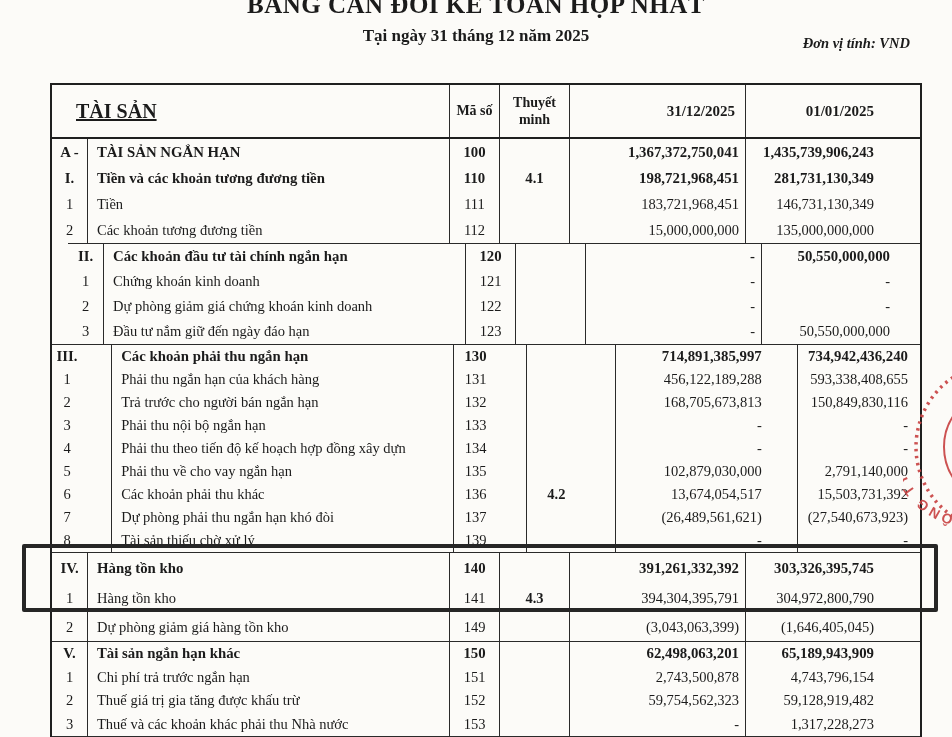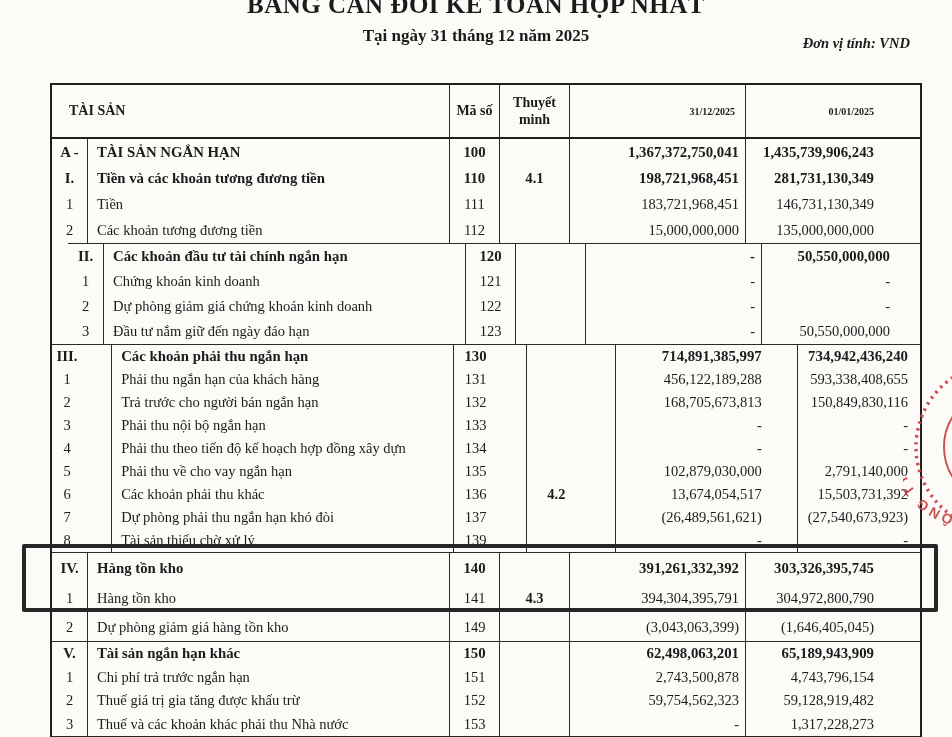--- a/index.html
+++ b/index.html
@@ -31,26 +31,26 @@
   }
   .thead{display:flex;height:52px;border-bottom:2px solid #1f1f1f;}
   .cell{box-sizing:border-box;}
   .bl{border-left:1.5px solid #2a2a2a;}
   .c-no{width:35px;text-align:center;}
   .c-label{width:362px;padding-left:9px;overflow:hidden;white-space:nowrap;}
   .c-code{width:50px;text-align:center;}
   .c-note{width:70px;text-align:left;font-weight:bold;}
   .c-v1{width:176px;text-align:right;padding-right:6px;overflow:hidden;}
   .c-v2{width:141px;text-align:right;padding-right:12px;overflow:hidden;}
-  .h-assets{width:397px;display:flex;align-items:center;padding-left:17px;
-    font-size:14px;font-weight:bold;}
+  .h-assets{width:397px;display:flex;align-items:center;padding-left:24px;
+    font-size:20px;font-weight:bold;text-decoration:underline;}
   .h-sm{display:flex;align-items:center;justify-content:center;text-align:center;
     font-size:14px;font-weight:bold;line-height:1.25;}
   .h-date{display:flex;align-items:center;justify-content:flex-end;
-    font-size:10px;font-weight:bold;}
+    font-size:15px;font-weight:bold;}
   .h-date.c-v1{padding-right:10px;}
   .row{display:flex;font-size:14.5px;}
   .row>.cell{display:flex;align-items:center;}
   .row>.c-no{justify-content:center;}
   .row>.c-code{justify-content:center;}
   .row>.c-note{justify-content:center;}
   .row>.c-v1,.row>.c-v2{justify-content:flex-end;}
   .row.bold .c-no,.row.bold .c-label,.row.bold .c-code,
   .row.bold .c-v1,.row.bold .c-v2{font-weight:bold;}
   .row.bold{font-size:14.8px;}

